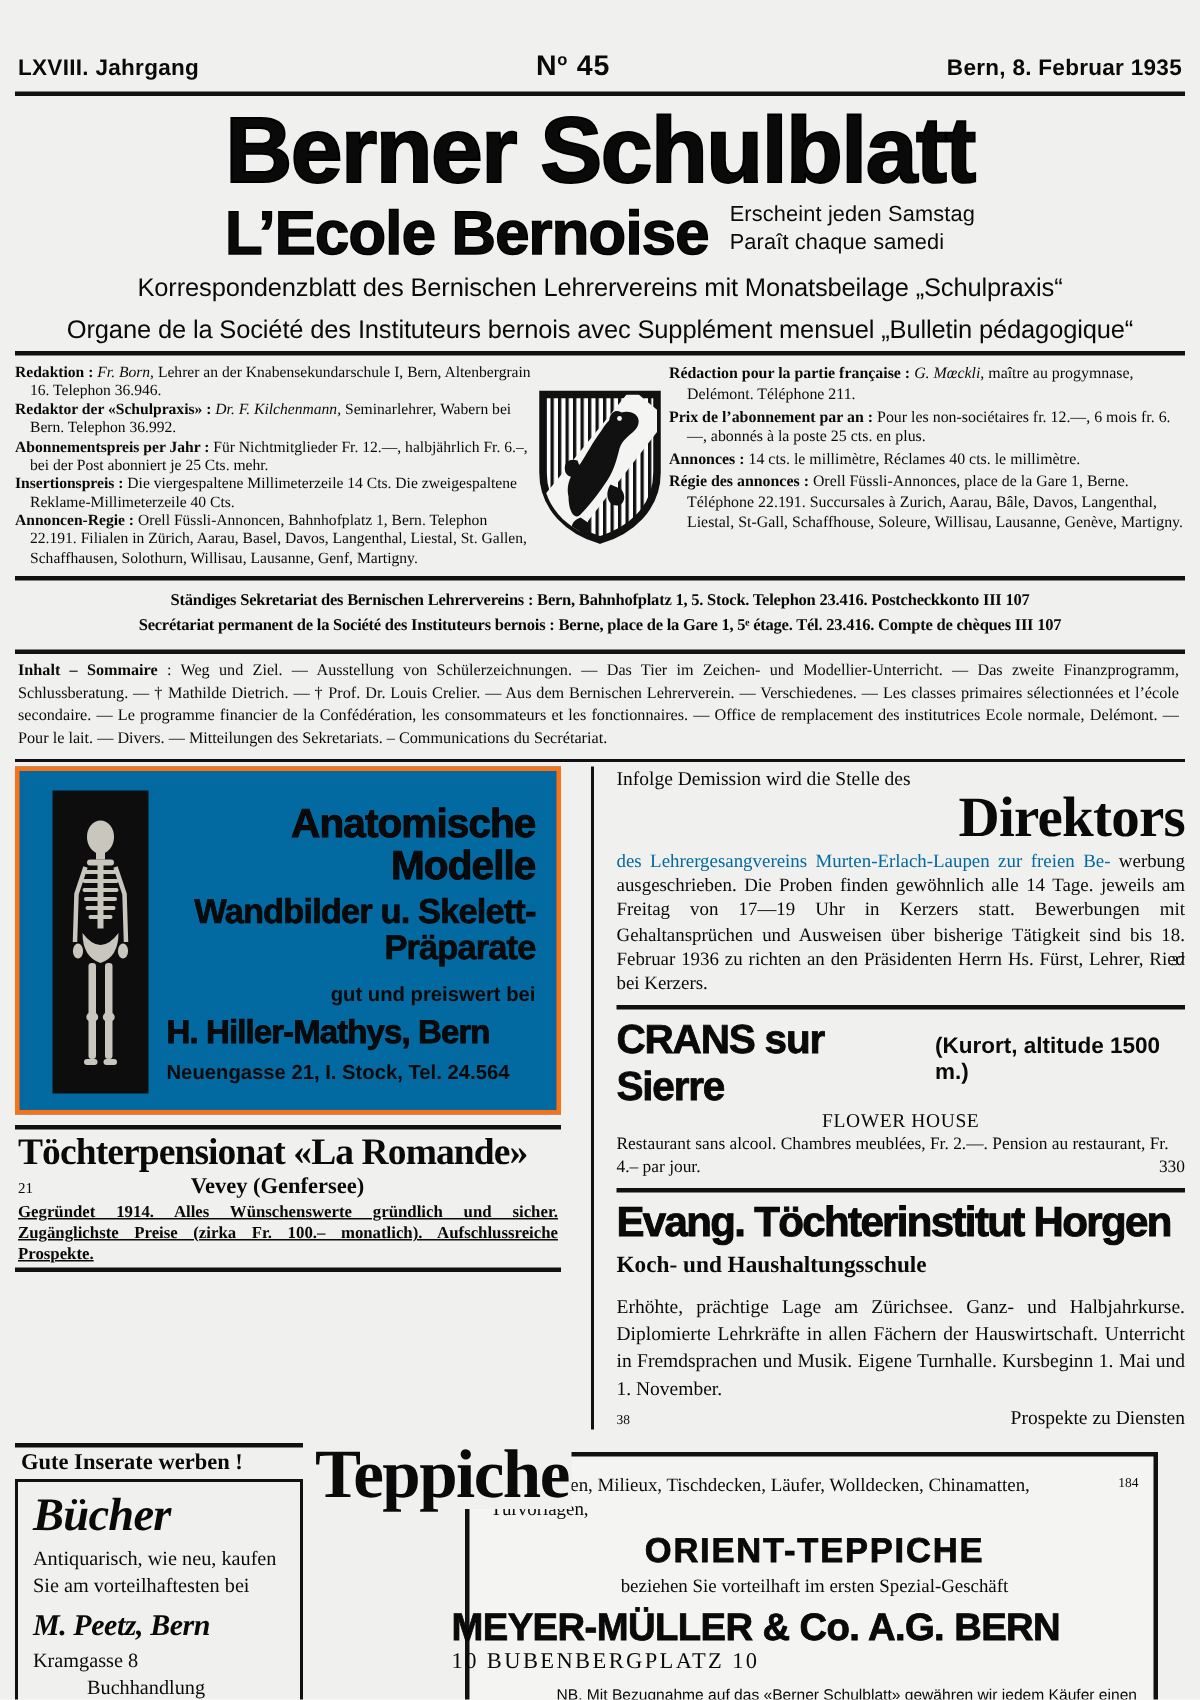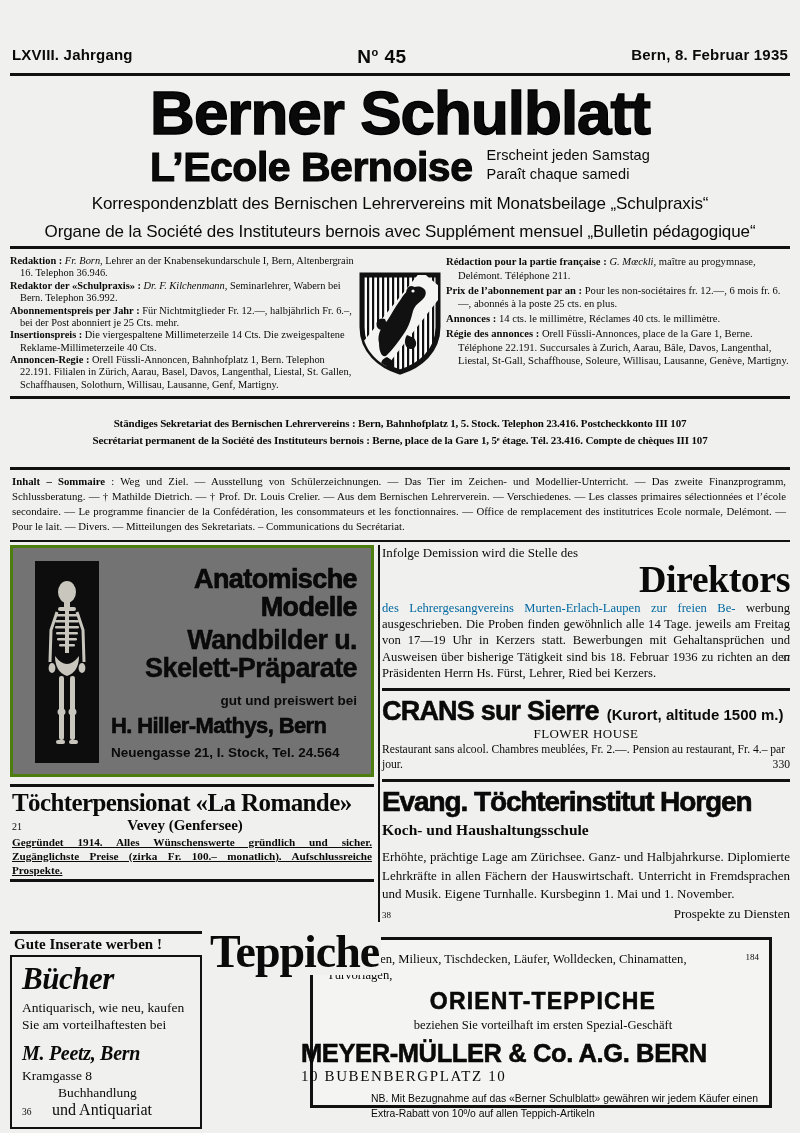--- a/index.html
+++ b/index.html
@@ -11,22 +11,22 @@
     overflow:hidden;
   }
   .page{
     position:relative;width:800px;height:1133px;
     background:#f0f0ee;
     box-sizing:border-box;
     padding:0 6px;
   }
   
   .topline{
-    display:flex;align-items:flex-start;justify-content:space-between;
-    padding:46px 6px 2px 6px;
+    display:flex;align-items:center;justify-content:space-between;
+    padding:34px 6px 2px 6px;
     font-family:"Liberation Sans",sans-serif;
     font-weight:bold;font-size:15px;letter-spacing:.2px;
   }
   .issue{font-size:19px;letter-spacing:.5px;}
   .issue sup{font-size:11px;}
   .rule-thick{height:3px;background:#111;margin:3px 4px 0 4px;}
   .rule-med{height:2px;background:#111;margin:2px 4px;}
 
   
   .masthead{
@@ -62,45 +62,45 @@
   .edcol.fr{font-size:10.6px;line-height:1.30;}
   .edcol p{margin:0;text-indent:-10px;padding-left:10px;}
   .edcol.fr p{margin:0 0 1px 0;text-indent:-12px;padding-left:12px;}
   .edcol b{font-weight:bold;}
   .edcol i{font-style:italic;}
   .crest{
     width:92px;flex:0 0 92px;display:flex;align-items:center;justify-content:center;
   }
 
   
-  .secbox{padding:16px 4px;text-align:center;}
+  .secbox{padding:5px 4px;text-align:center;}
   .secbox div{font-size:11px;font-weight:bold;line-height:1.5;letter-spacing:-.15px;}
 
   
   .inhalt{
     padding:4px 8px 5px 6px;font-size:10.8px;line-height:1.37;text-align:justify;
   }
   .inhalt b{font-weight:bold;}
 
   
   .ads{display:flex;padding:0 4px;margin-top:3px;}
   .adsL{width:364px;flex:0 0 364px;}
-  .adsR{flex:1 1 auto;border-left:2px solid #111;padding-left:2px;margin-left:4px;}
-
-  .box{border:3px solid #4d7c0f;background:#737373;}
+  .adsR{flex:1 1 auto;border-left:2px solid #111;padding-left:15px;margin-left:20px;}
+
+  .box{border:3px solid #f97316;background:#0369a1;}
   .anat{display:flex;padding:9px 8px 7px 8px;height:232px;box-sizing:border-box;}
   .skel{
     width:64px;flex:0 0 64px;background:#0d0d0d;margin:4px 12px 4px 14px;
     display:flex;align-items:center;justify-content:center;
   }
   .anat-txt{flex:1;display:flex;flex-direction:column;justify-content:center;text-align:right;padding-right:6px;}
   .h-condensed{font-family:"Liberation Sans",sans-serif;font-weight:bold;
     letter-spacing:-.6px;line-height:1.04;}
   .anat-l1{font-size:27px;-webkit-text-stroke:.6px #000;}
-  .anat-l2{font-size:27px;margin-top:5px;-webkit-text-stroke:.4px #000;}
+  .anat-l2{font-size:23px;margin-top:5px;-webkit-text-stroke:.4px #000;}
   .anat-l3{font-family:"Liberation Sans",sans-serif;font-weight:bold;font-size:13.5px;margin-top:11px;}
   .anat-l4{font-size:22px;margin-top:7px;-webkit-text-stroke:.5px #000;text-align:left;}
   .anat-l5{font-family:"Liberation Sans",sans-serif;font-weight:bold;font-size:13.5px;margin-top:7px;text-align:left;}
 
   .romande{margin-top:7px;padding:3px 2px 2px 2px;border-top:3px solid #111;border-bottom:3px solid #111;}
   .rom-title{font-family:"Liberation Serif",serif;font-weight:bold;font-size:25px;
     line-height:1.05;letter-spacing:-.6px;}
   .rom-mid{display:flex;align-items:baseline;}
   .rom-num{font-size:10px;width:26px;}
   .rom-vevey{flex:1;text-align:center;font-weight:bold;font-size:15px;padding-right:40px;}

